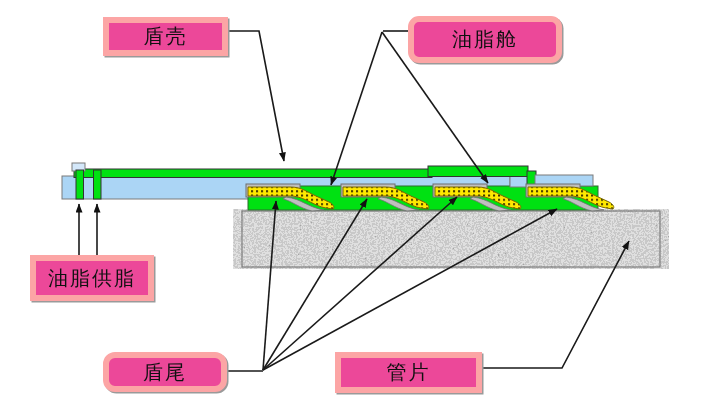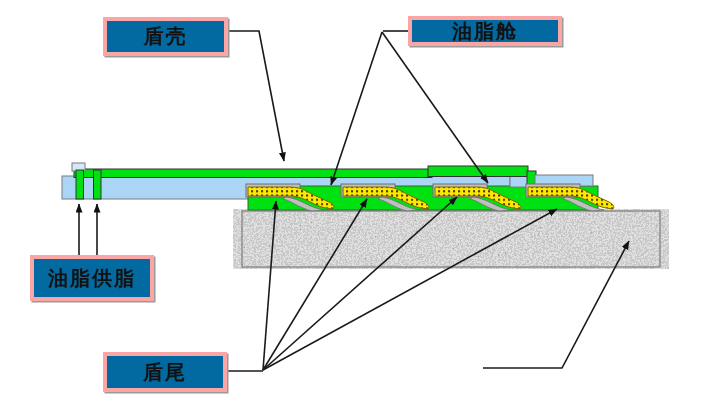--- a/index.html
+++ b/index.html
@@ -11,27 +11,27 @@
     --outline-dark:#1a1a1a;
   }
   html,body{margin:0;padding:0;background:#fff;}
   .page{
     position:relative;width:721px;height:415px;background:#fff;overflow:hidden;
     font-family:"Liberation Serif","DejaVu Serif",serif;
   }
   .drawing{position:absolute;left:0;top:0;}
   .label-box{
     position:absolute;display:flex;align-items:center;justify-content:center;
-    background:#0369a1;border:4px solid #fca5a5;box-shadow:1.5px 1.5px 0 #9a9a9a;
-    font-size:20px;letter-spacing:2px;color:#111;box-sizing:border-box;font-weight:bold;
+    background:#ec4899;border:6px solid #fca5a5;box-shadow:1.5px 1.5px 0 #9a9a9a;
+    font-size:20px;letter-spacing:2px;color:#111;box-sizing:border-box;
   }
   .lb-shell  {left:103px;top:17px; width:125px;height:39px;}
-  .lb-chamber{left:408px;top:16px; width:154px;height:30px;}
+  .lb-chamber{left:408px;top:16px; width:154px;height:47px;border-radius:11px;}
   .lb-supply {left:30px; top:255px;width:124px;height:46px;}
-  .lb-tail   {left:103px;top:352px;width:124px;height:40px;}
+  .lb-tail   {left:103px;top:352px;width:124px;height:40px;border-radius:12px;}
   .lb-segment{left:335px;top:352px;width:147px;height:41px;}
 
   
   .blue   {fill:var(--shell-blue);stroke:#7a7a7a;stroke-width:1;}
   .green  {fill:var(--grease-green);stroke:#2f6b2f;stroke-width:1;}
   .greenp {fill:var(--grease-green);stroke:#333;stroke-width:1;}
   .holder {fill:var(--holder-gray);stroke:#6e6e6e;stroke-width:1;}
   .holder-lip{fill:var(--holder-gray);stroke:#6e6e6e;stroke-width:.8;}
   .brush-path{stroke:#7c6a00;stroke-width:1;}
   .tab    {fill:#d4e8fa;stroke:#7a7a7a;stroke-width:1;}
@@ -119,14 +119,17 @@
   </div>
   <div class="label-box lb-chamber">
     <span>油脂舱</span>
   </div>
   <div class="label-box lb-supply">
     <span>油脂供脂</span>
   </div>
   <div class="label-box lb-tail">
     <span>盾尾</span>
   </div>
+  <div class="label-box lb-segment">
+    <span>管片</span>
+  </div>
 
 </div>
 
 </body></html>

